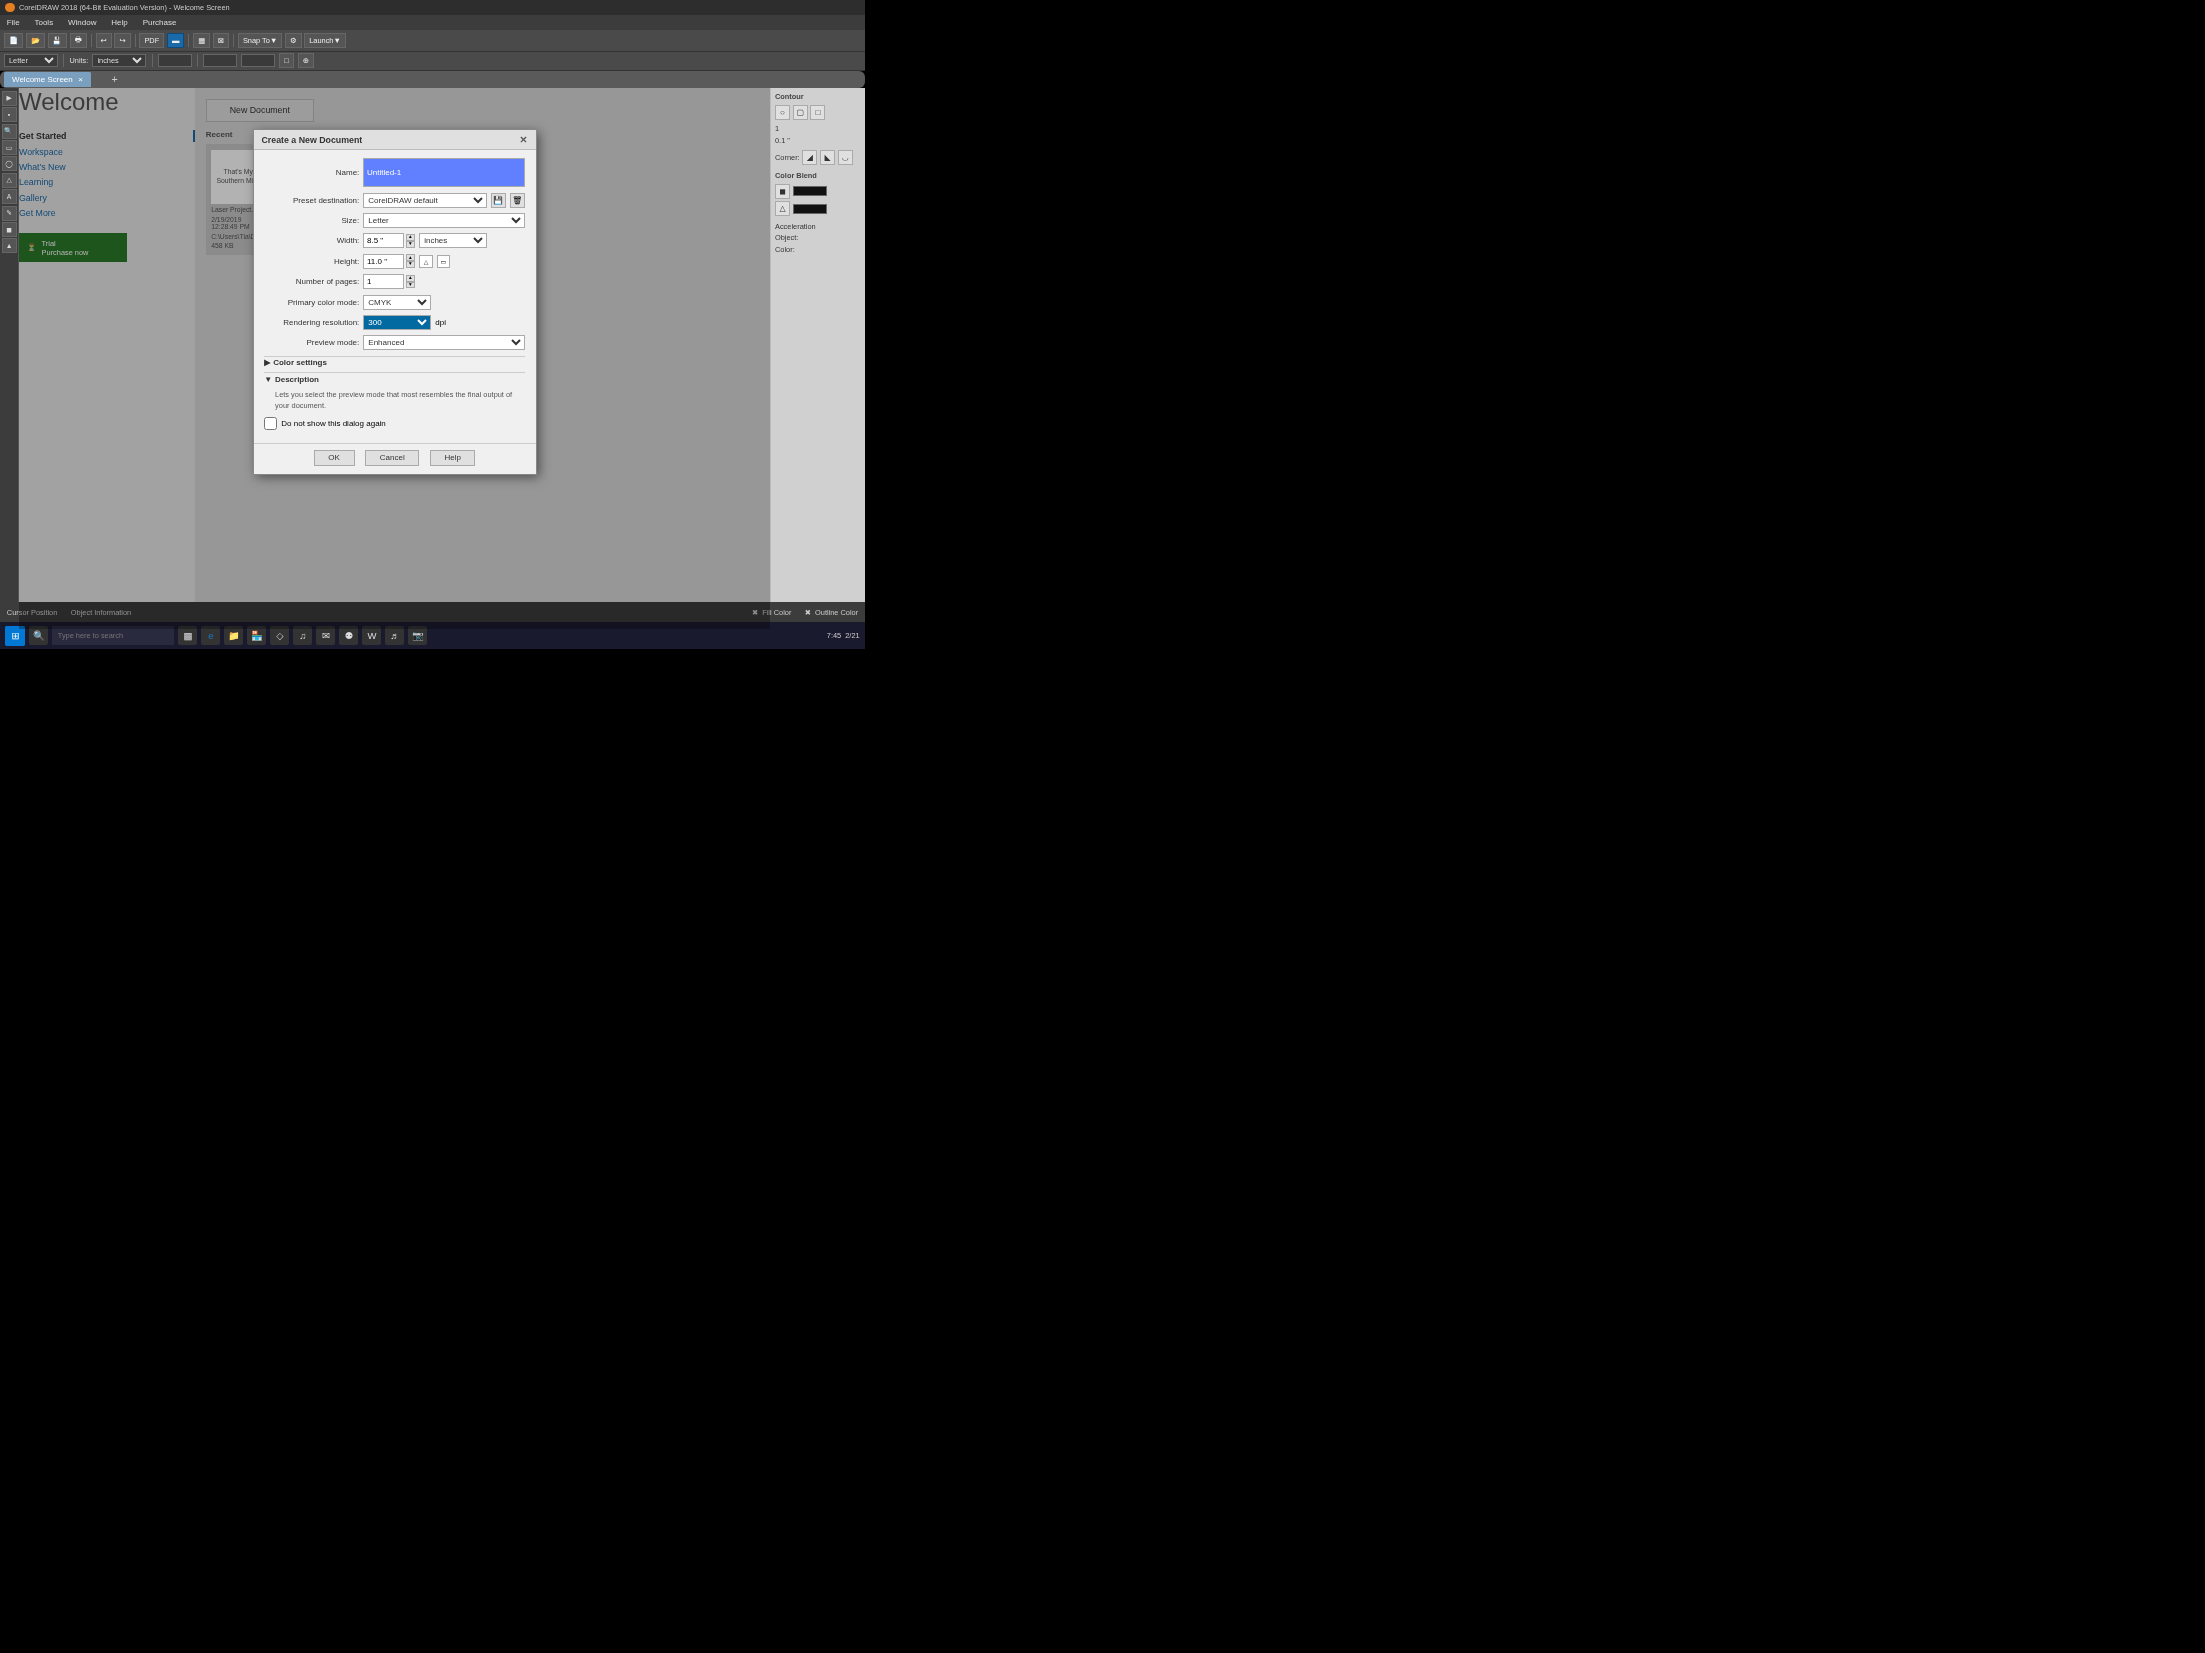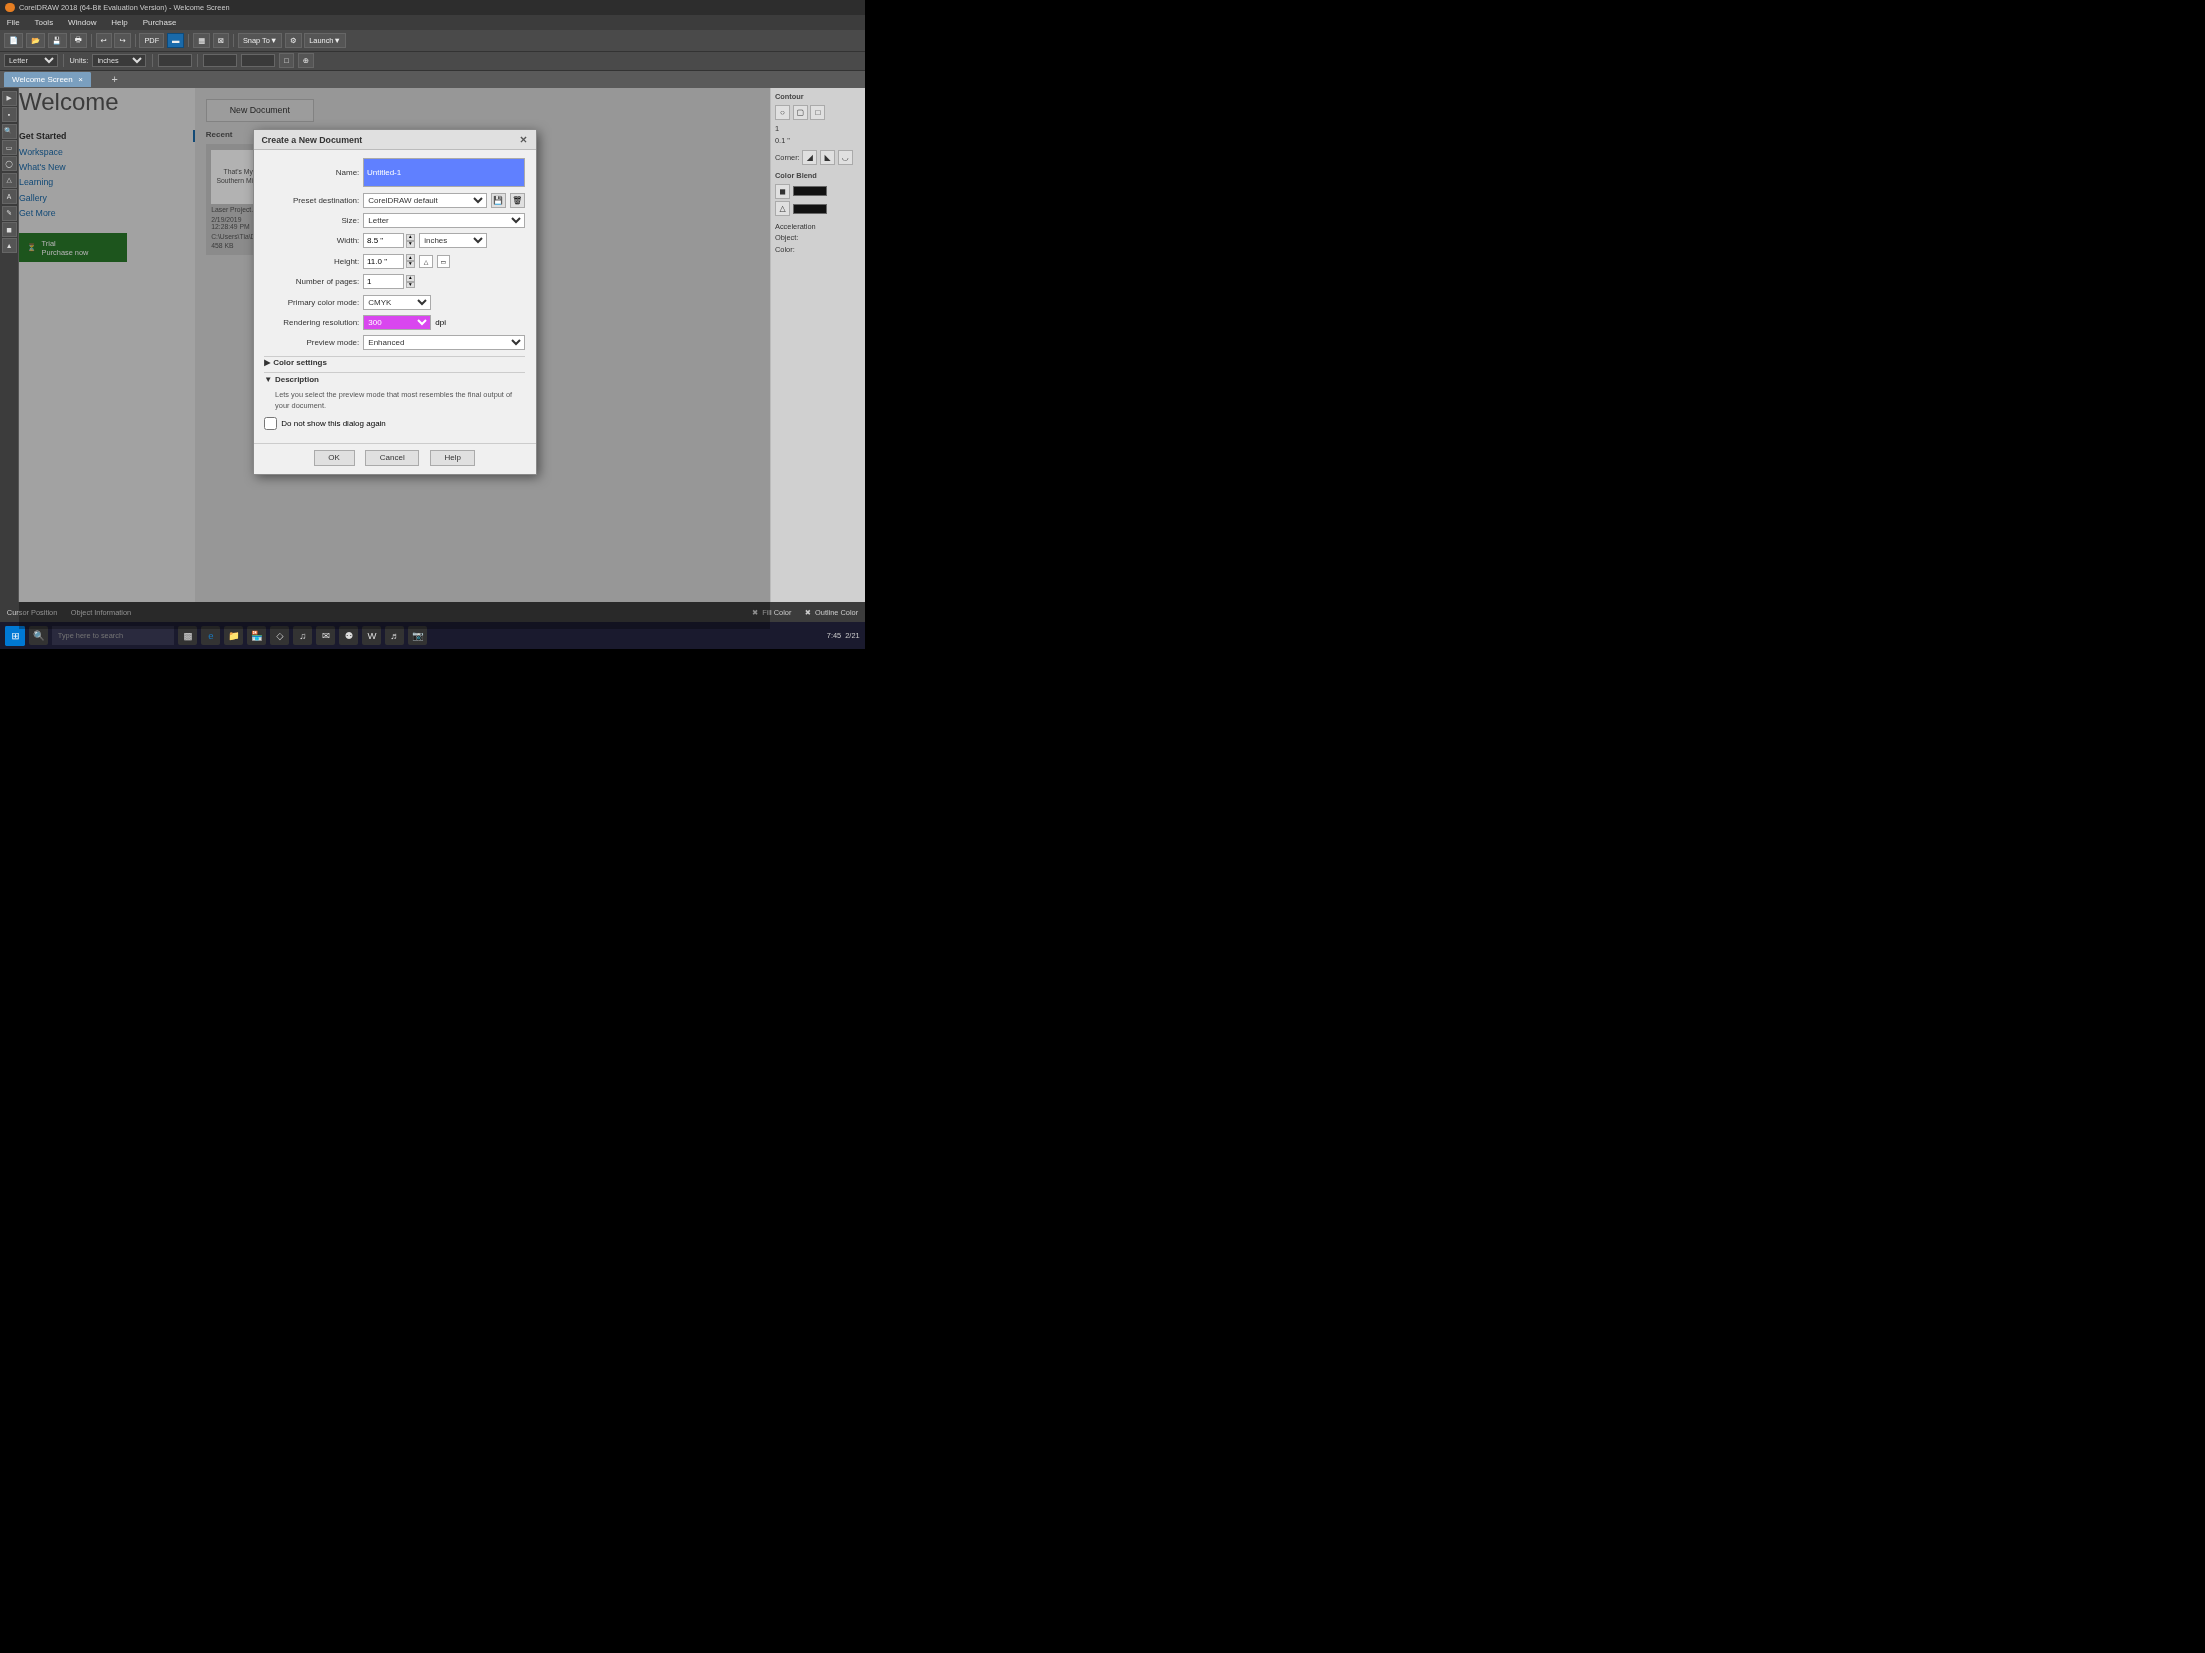--- a/index.html
+++ b/index.html
@@ -109,20 +109,21 @@
     }
 
     
     .tab-bar {
       background: #5a5a5a;
       height: 17.6px;
       display: flex;
       align-items: center;
       padding: 0 4px;
       gap: 18px;
+      border-radius: 6px;
     }
     .tab-active {
       background: #7a9fbf;
       color: #fff;
       padding: 1.4px 8px;
       height: 15px;
       display: flex;
       align-items: center;
       font-size: 8px;
       border-radius: 1.4px 1.4px 0 0;
@@ -719,21 +720,21 @@
 
           <div class="form-row">
             <span class="form-label">Primary color mode:</span>
             <select class="form-select-sm">
               <option>CMYK</option>
             </select>
           </div>
 
           <div class="form-row">
             <span class="form-label">Rendering resolution:</span>
-            <select class="form-select-sm" style="background:#d946ef;color:#fff;">
+            <select class="form-select-sm" style="background:#0369a1;color:#fff;">
               <option>300</option>
             </select>
             <span>dpi</span>
           </div>
 
           <div class="form-row">
             <span class="form-label">Preview mode:</span>
             <select class="form-select">
               <option>Enhanced</option>
             </select>

